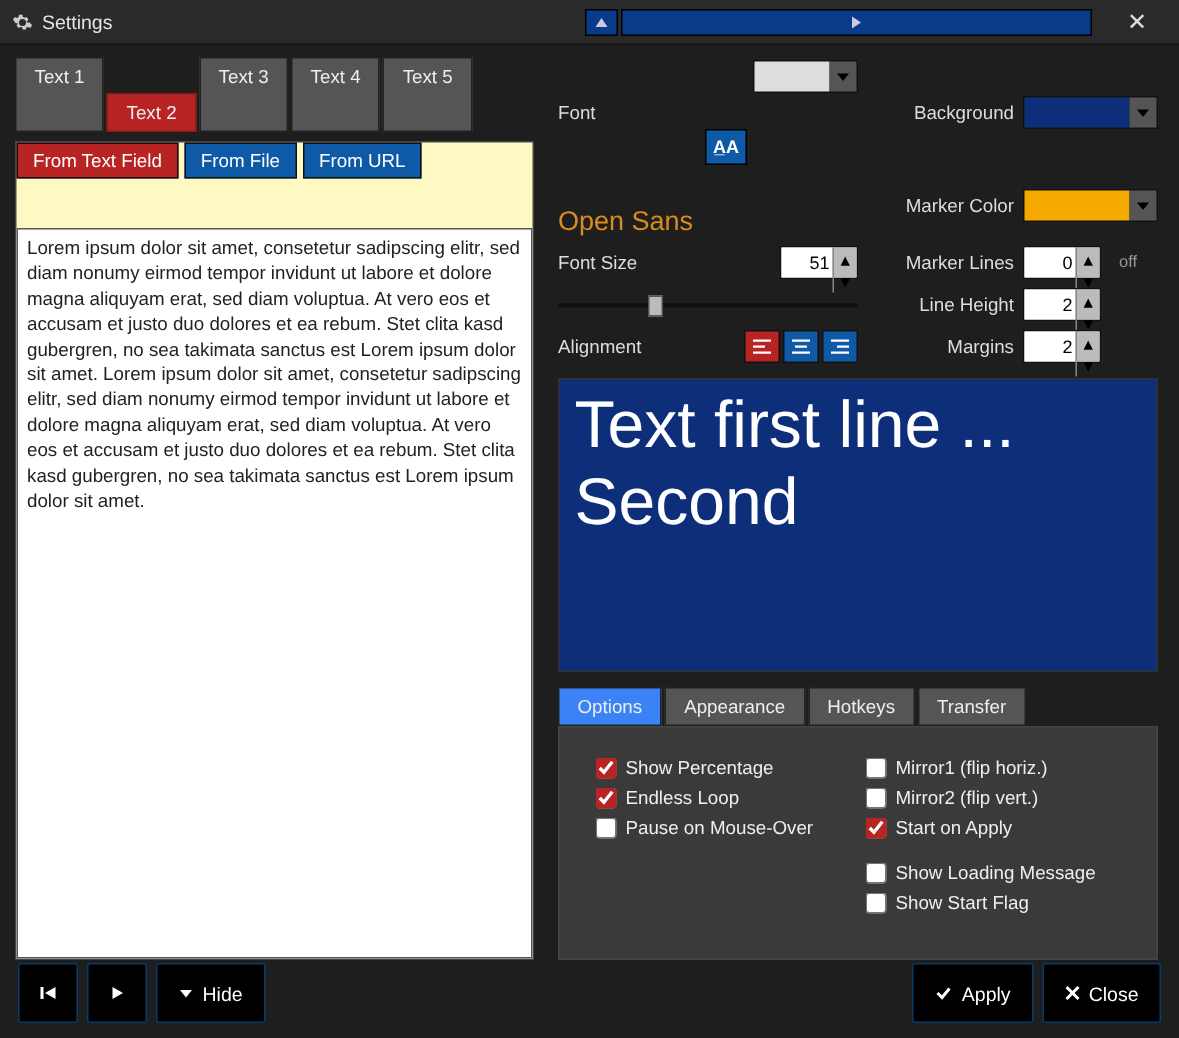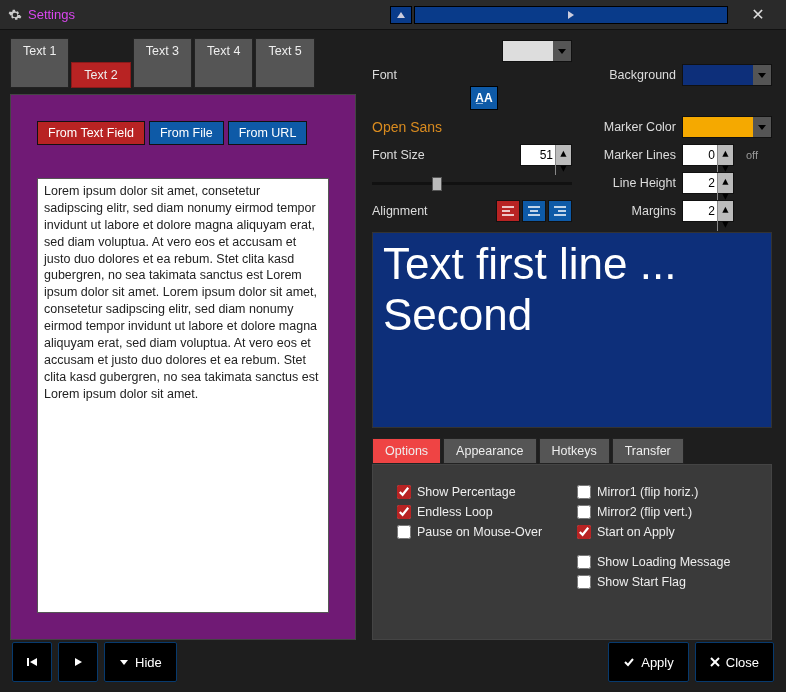--- a/index.html
+++ b/index.html
@@ -14,21 +14,21 @@
   }
   .titlebar {
     height: 30px;
     background: #2a2a2a;
     display: flex;
     align-items: center;
     padding: 0 8px;
     border-bottom: 1px solid #111;
   }
   .titlebar .gear { margin-right: 6px; display:flex; align-items:center;}
-  .titlebar .title { flex: 0 0 auto; font-size: 13px; color: #d946ef; }
+  .titlebar .title { flex: 0 0 auto; font-size: 13px; color: #e5e5e5; }
   .titlebar .spacer { flex: 1; }
   .titlebar .winbtn {
     width: 22px; height: 18px;
     display:flex; align-items:center; justify-content:center;
     margin-left: 2px;
     cursor: pointer;
   }
   .titlebar .winbtn.up, .titlebar .winbtn.right {
     background: #093b8a;
     border: 1px solid #000;
@@ -49,25 +49,25 @@
     background: #555;
     color: #eee;
     border: 1px solid #222;
     font-size: 12.5px;
     cursor:pointer;
     margin-right: 2px;
   }
   .tab.active { background: #b82323; border-color:#8a1a1a;margin-top:24px; }
   .left-panel {
     border: 1px solid #444;
-    background: #701a75;
+    background: #fef9c3;
     flex:1;
     display:flex;
     flex-direction:column;
-    padding: 26px;
+    padding: 0;
     gap: 25px;
   }
   .srcbtns { display:flex; gap:4px; margin-bottom:8px; }
   .srcbtn {
     padding: 4px 10px;
     color: #fff;
     border: 1px solid #111;
     font-size: 12.5px;
     cursor:pointer;
   }
@@ -107,21 +107,21 @@
   }
   .combo {
     display:flex;
     border:1px solid #111;
     height:22px;
   }
   .combo .swatch { flex:1; }
   .combo .arrow { width:18px; background:#555; display:flex;align-items:center;justify-content:center;}
   .combo .arrow svg { fill:#000; }
   .fontcombo .swatch { background:#ddd; }
-  .fontname { color:#d98b1f; font-size:14px; }
+  .fontname { color:#d98b1f; font-size:18px;margin-top:21px; }
   .spin {
     display:flex;
     height:22px;
     border:1px solid #111;
     background:#fff;
     color:#000;
     width:52px;
   }
   .spin input {
     flex:1; border:none; text-align:right; padding-right:2px;
@@ -160,21 +160,21 @@
   .opttabs { display:flex; margin: 0 4px; }
   .opttab {
     padding:5px 12px;
     background:#555;
     border:1px solid #222;
     color:#eee;
     font-size:12.5px;
     margin-right:2px;
     cursor:pointer;
   }
-  .opttab.active { background:#ef4444; }
+  .opttab.active { background:#3b82f6; }
   .optpanel {
     margin: 0 4px;
     border:1px solid #444;
     background:#3a3a3a;
     flex:1;
     padding: 20px 24px;
     display:grid;
     grid-template-columns: 1fr 1fr;
     column-gap:10px;
     align-content:start;

